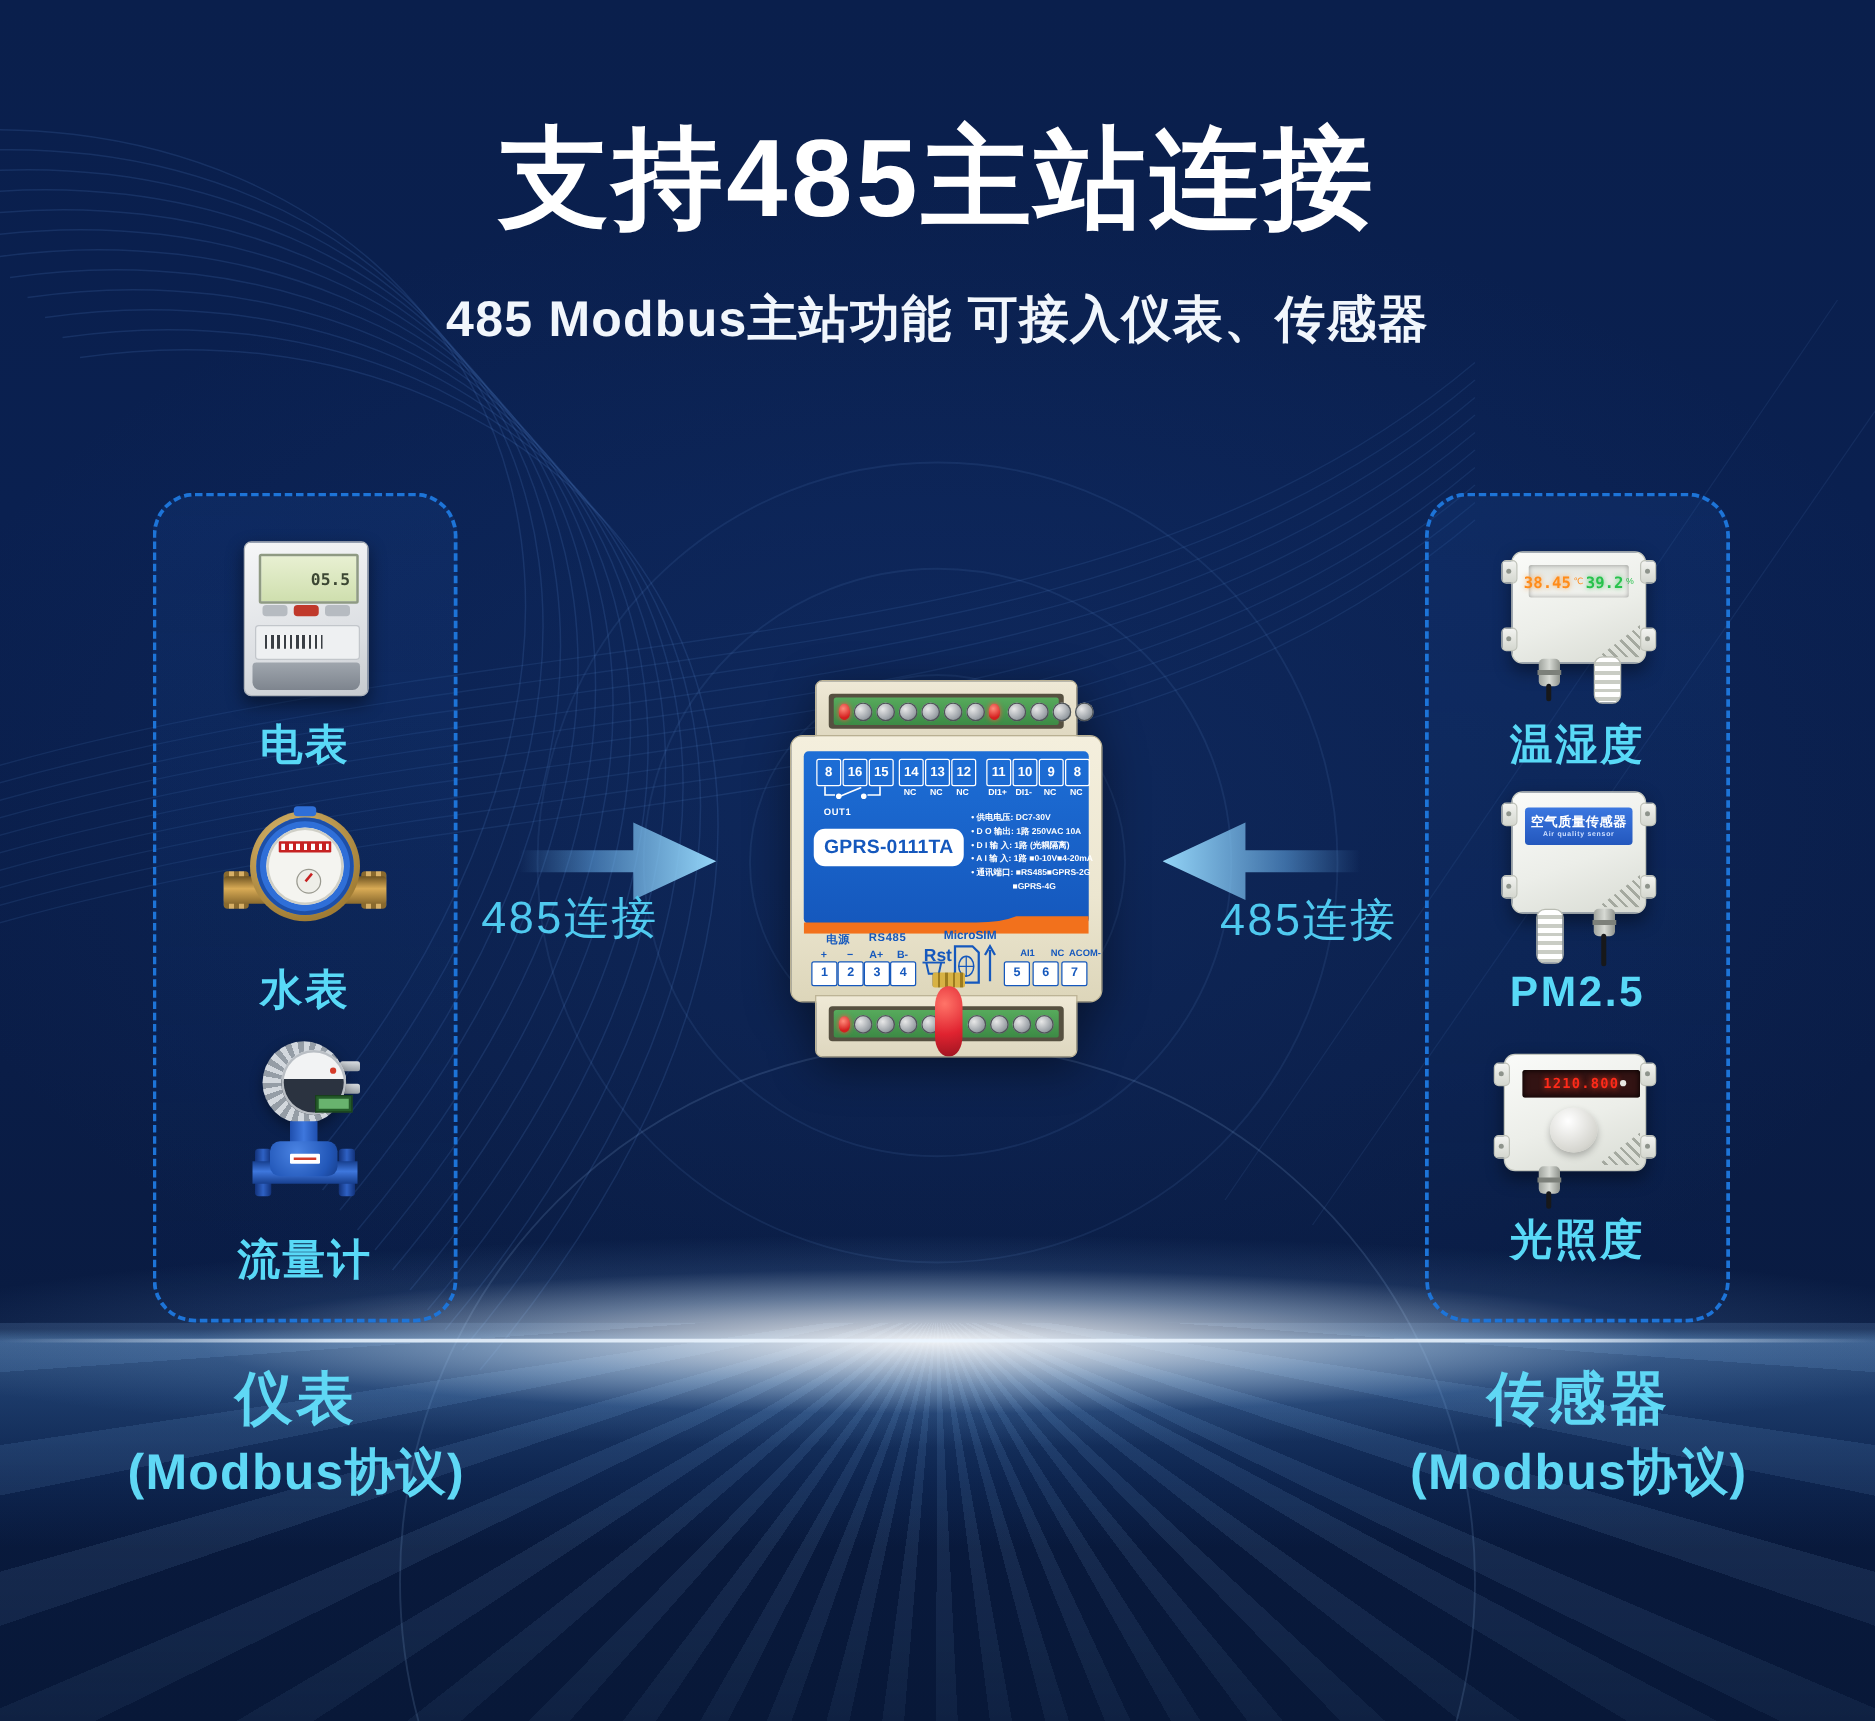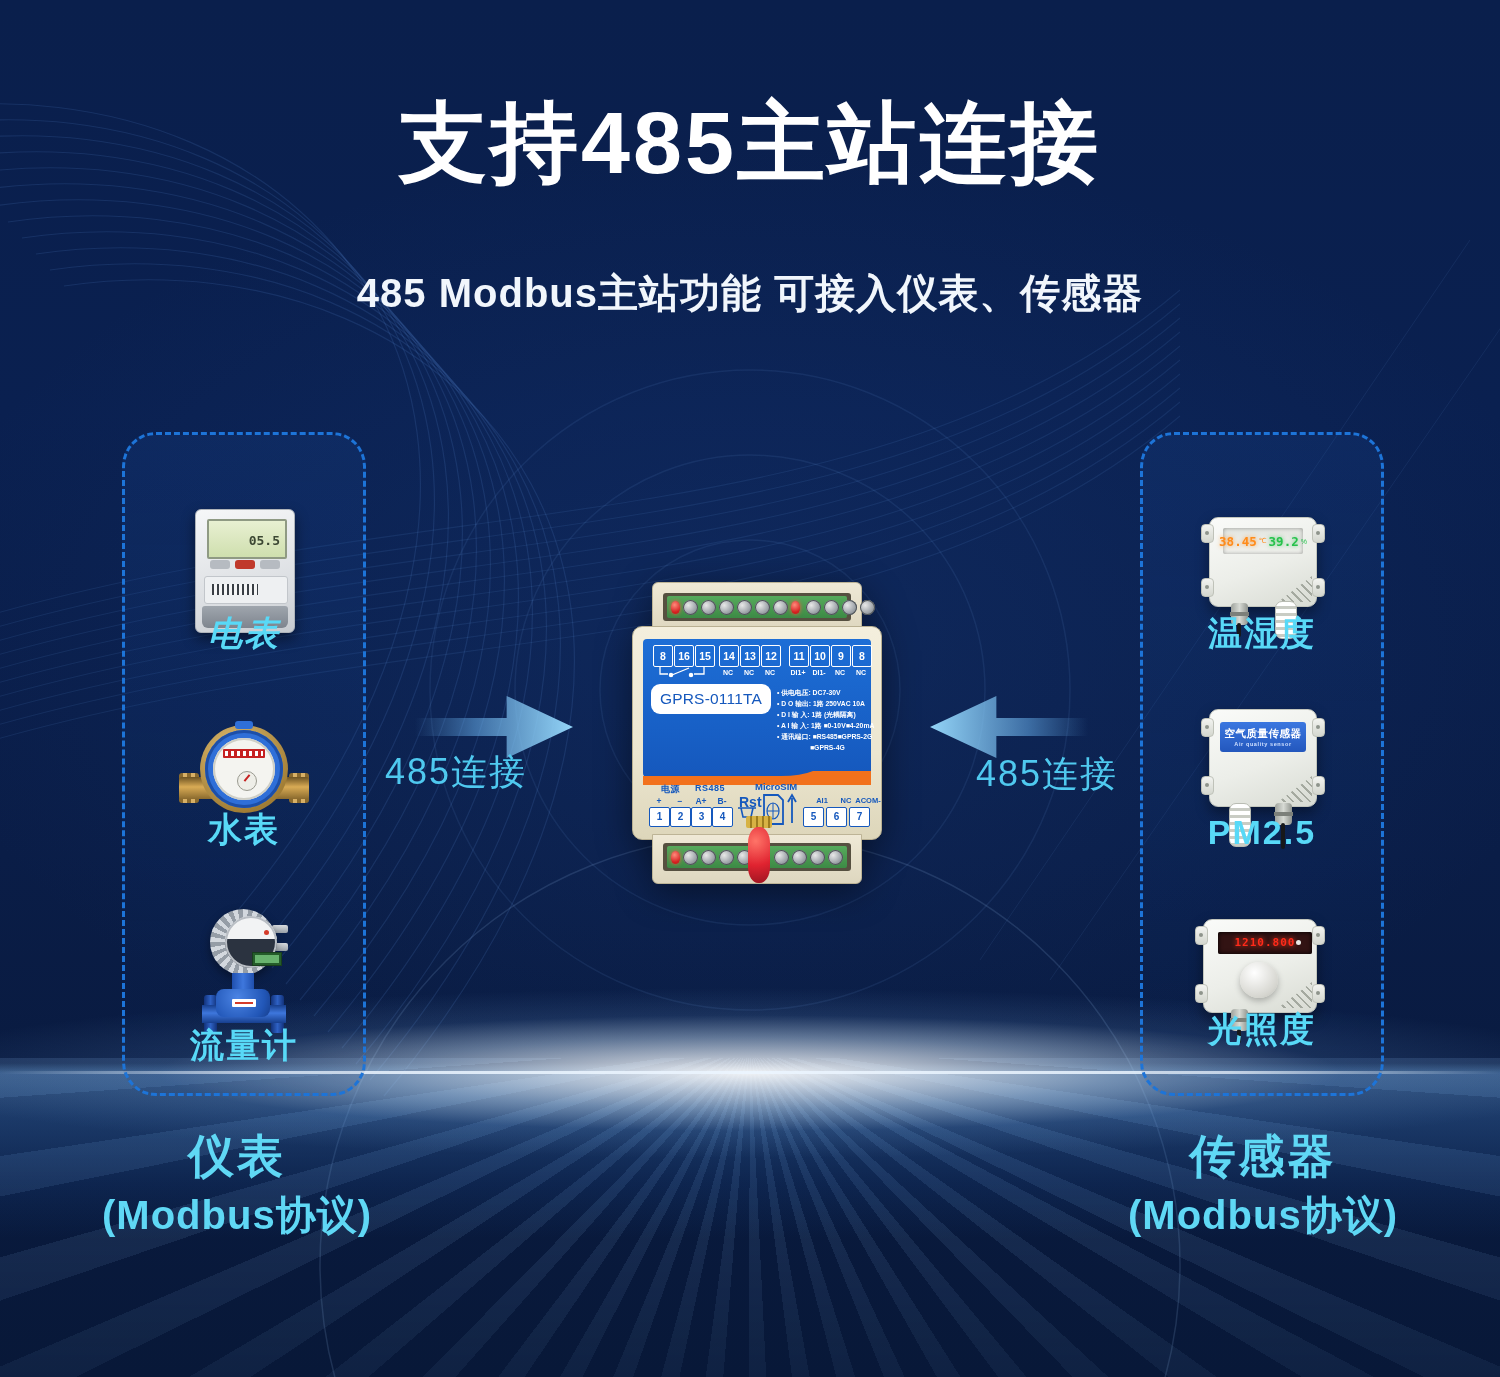--- a/index.html
+++ b/index.html
@@ -3,21 +3,21 @@
 <meta charset="utf-8">
 <style>
   html,body{margin:0;padding:0;background:#06142e;}
   #canvas{
     position:relative;width:1500px;height:1377px;overflow:hidden;
     font-family:"Liberation Sans","DejaVu Sans",sans-serif;
     background:
       radial-gradient(1200px 700px at 50% 46%, rgba(30,70,140,.25), rgba(0,0,0,0) 70%),
       linear-gradient(180deg,#0a1f4c 0%,#0a2050 30%,#0a1d47 62%,#081838 100%);
   }
-  .abs{position:absolute;margin-top:38px;}
+  .abs{position:absolute;}
   
   svg.bgmesh{position:absolute;left:0;top:0;z-index:0;}
   .rays{
     position:absolute;left:0;top:1058px;width:1500px;height:319px;z-index:0;
     background:repeating-conic-gradient(from 118deg at 50% -4%,
       rgba(140,190,240,.17) 0deg 3deg, rgba(0,0,0,0) 3deg 7.4deg);
     -webkit-mask-image:linear-gradient(180deg,rgba(0,0,0,.95),rgba(0,0,0,.35));
             mask-image:linear-gradient(180deg,rgba(0,0,0,.95),rgba(0,0,0,.35));
   }
   .horizon{
@@ -70,21 +70,21 @@
   .screw{width:15px;height:15px;border-radius:50%;flex:0 0 auto;
     background:radial-gradient(circle at 35% 35%, #e8e8e8, #9aa0a6 60%, #5c6166);box-shadow:inset 0 0 0 1px #4e5357;}
   .screw.led{width:9px;height:13px;border-radius:45%;background:radial-gradient(circle at 40% 30%, #ff8a7a, #d41f1f 70%);box-shadow:0 0 4px #ff5040;}
   .gap{flex:1 1 auto;}
   .mod-body{position:absolute;left:4px;top:46px;width:248px;height:212px;background:linear-gradient(180deg,#f4efdd 0%,#ece6d0 60%,#ddd6ba 100%);border:1px solid #b9b092;border-radius:10px;}
   .mod-blue{position:absolute;left:10px;top:12px;width:228px;height:138px;background:linear-gradient(180deg,#1d6ed6,#1558bd);border-radius:4px;}
   .tbox{position:absolute;top:6px;width:18px;height:20px;border:1.6px solid #fff;border-radius:2px;color:#fff;font-size:10.5px;font-weight:700;text-align:center;line-height:20px;}
   .tlab{position:absolute;top:30px;width:26px;margin-left:-13px;text-align:center;color:#fff;font-size:7px;font-weight:700;letter-spacing:0;}
   .out-sym{position:absolute;left:8px;top:28px;}
   .out-txt{position:absolute;left:16px;top:44px;color:#fff;font-size:7.5px;font-weight:700;letter-spacing:.5px;}
-  .model-box{position:absolute;left:8px;top:45px;width:120px;height:30px;background:#ffffff;border-radius:9px;color:#1558bd;font-size:15.5px;font-weight:400;text-align:center;line-height:30px;letter-spacing:.2px;}
+  .model-box{position:absolute;left:8px;top:62px;width:120px;height:30px;background:#ffffff;border-radius:9px;color:#1558bd;font-size:15.5px;font-weight:700;text-align:center;line-height:30px;letter-spacing:.2px;}
   .specs{position:absolute;left:134px;top:48px;width:92px;color:#fff;font-size:6.8px;font-weight:600;line-height:11px;white-space:nowrap;}
   .specs .indent{padding-left:33px;}
   .stripe{position:absolute;left:0;bottom:-8px;width:228px;height:16px;}
   .mod-print{position:absolute;left:10px;top:156px;width:228px;height:52px;color:#1558bd;}
   .grp-lab{position:absolute;top:0;font-size:9px;font-weight:800;letter-spacing:.5px;}
   .sign{position:absolute;top:13px;width:18px;margin-left:-9px;text-align:center;font-size:8.5px;font-weight:800;}
   .bbox{position:absolute;top:24px;width:19px;height:18px;background:#fff;border:1.5px solid #1558bd;border-radius:2px;font-size:10px;font-weight:800;text-align:center;line-height:18px;color:#1558bd;}
   .rst-lab{position:absolute;left:96px;top:11px;font-size:14px;font-weight:800;}
   .sim-lab{position:absolute;left:112px;top:-2px;font-size:9.5px;font-weight:800;}
   .ai-lab{position:absolute;top:13px;font-size:7.5px;font-weight:800;margin-left:-14px;width:28px;text-align:center;}
@@ -220,21 +220,21 @@
             <span></span>
             <span class="red"></span>
             <span></span>
           </div>
         <div class="em-strip">
             <div class="em-bar"></div>
           </div>
         <div class="em-base"></div>
       </div>
     </div>
-    <div class="item-label" style="top:176px;font-style:italic;">电表</div>
+    <div class="item-label" style="top:176px;">电表</div>
 
     <div class="abs" style="left:54px;top:250px;width:130px;height:96px;">
       <div class="wm-nut" style="left:0;"></div>
       <div class="wm-nut" style="right:0;"></div>
       <div class="wm-pipe"></div>
       <div class="wm-brass"></div>
       <div class="wm-tab"></div>
       <div class="wm-ring"></div>
       <div class="wm-face"></div>
       <div class="wm-band"></div>

